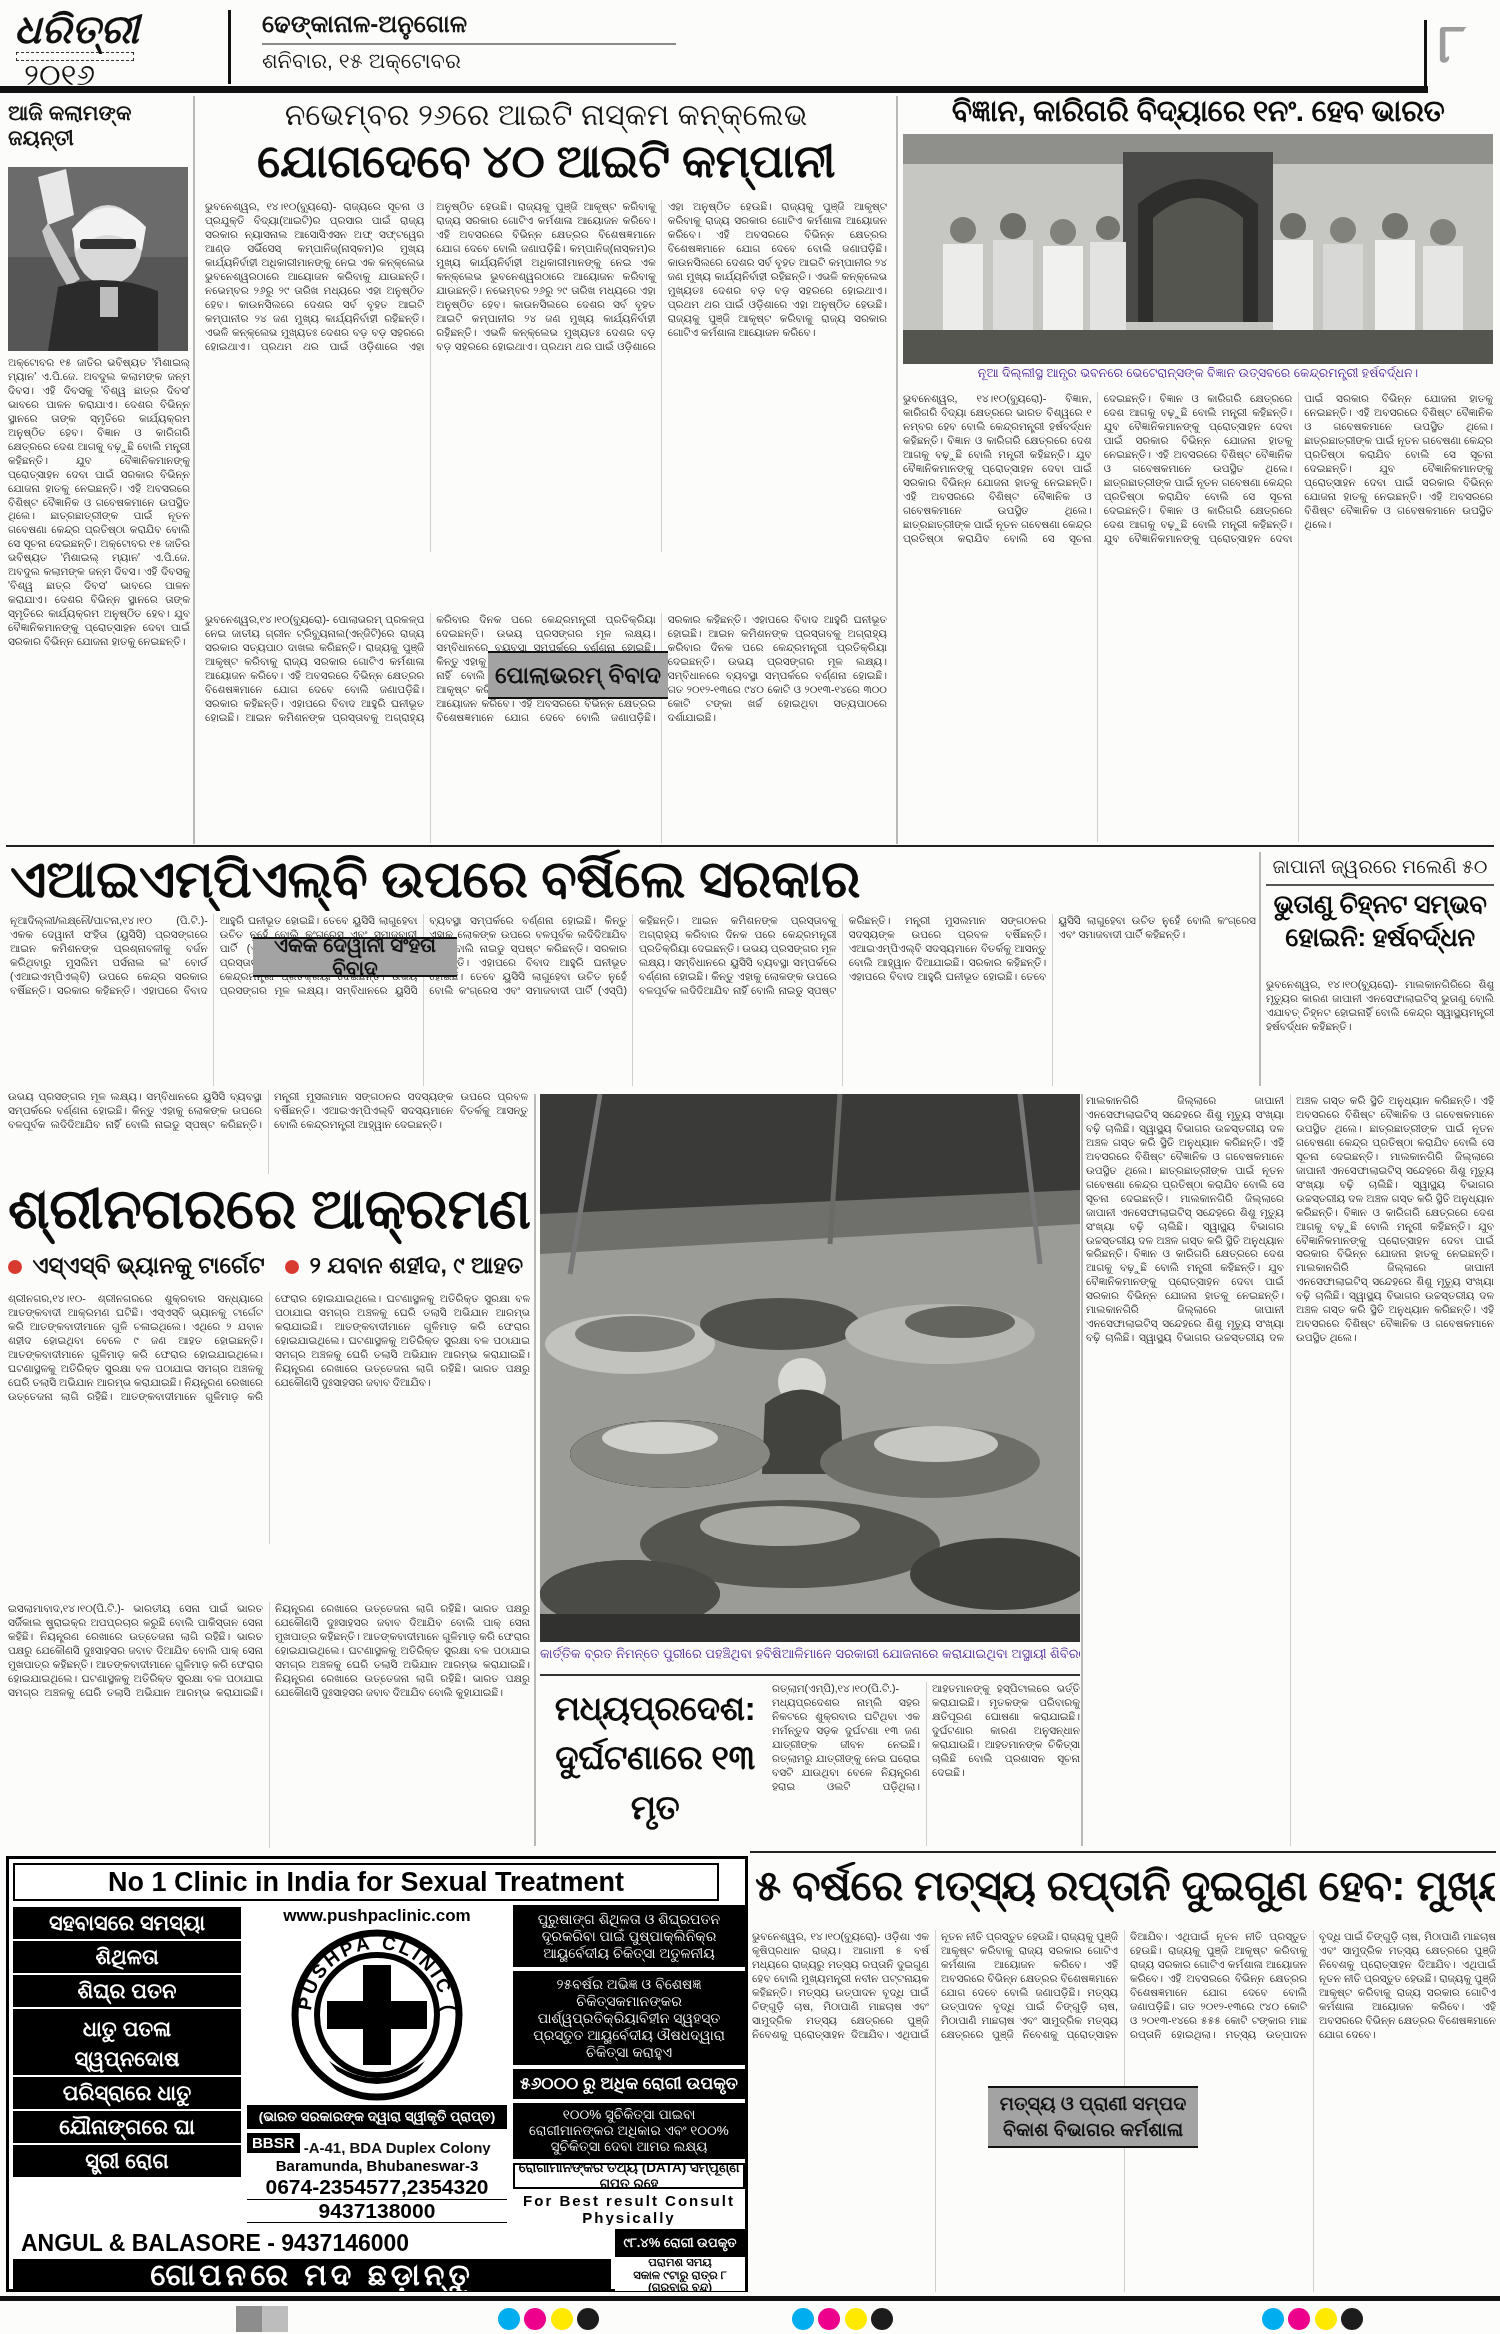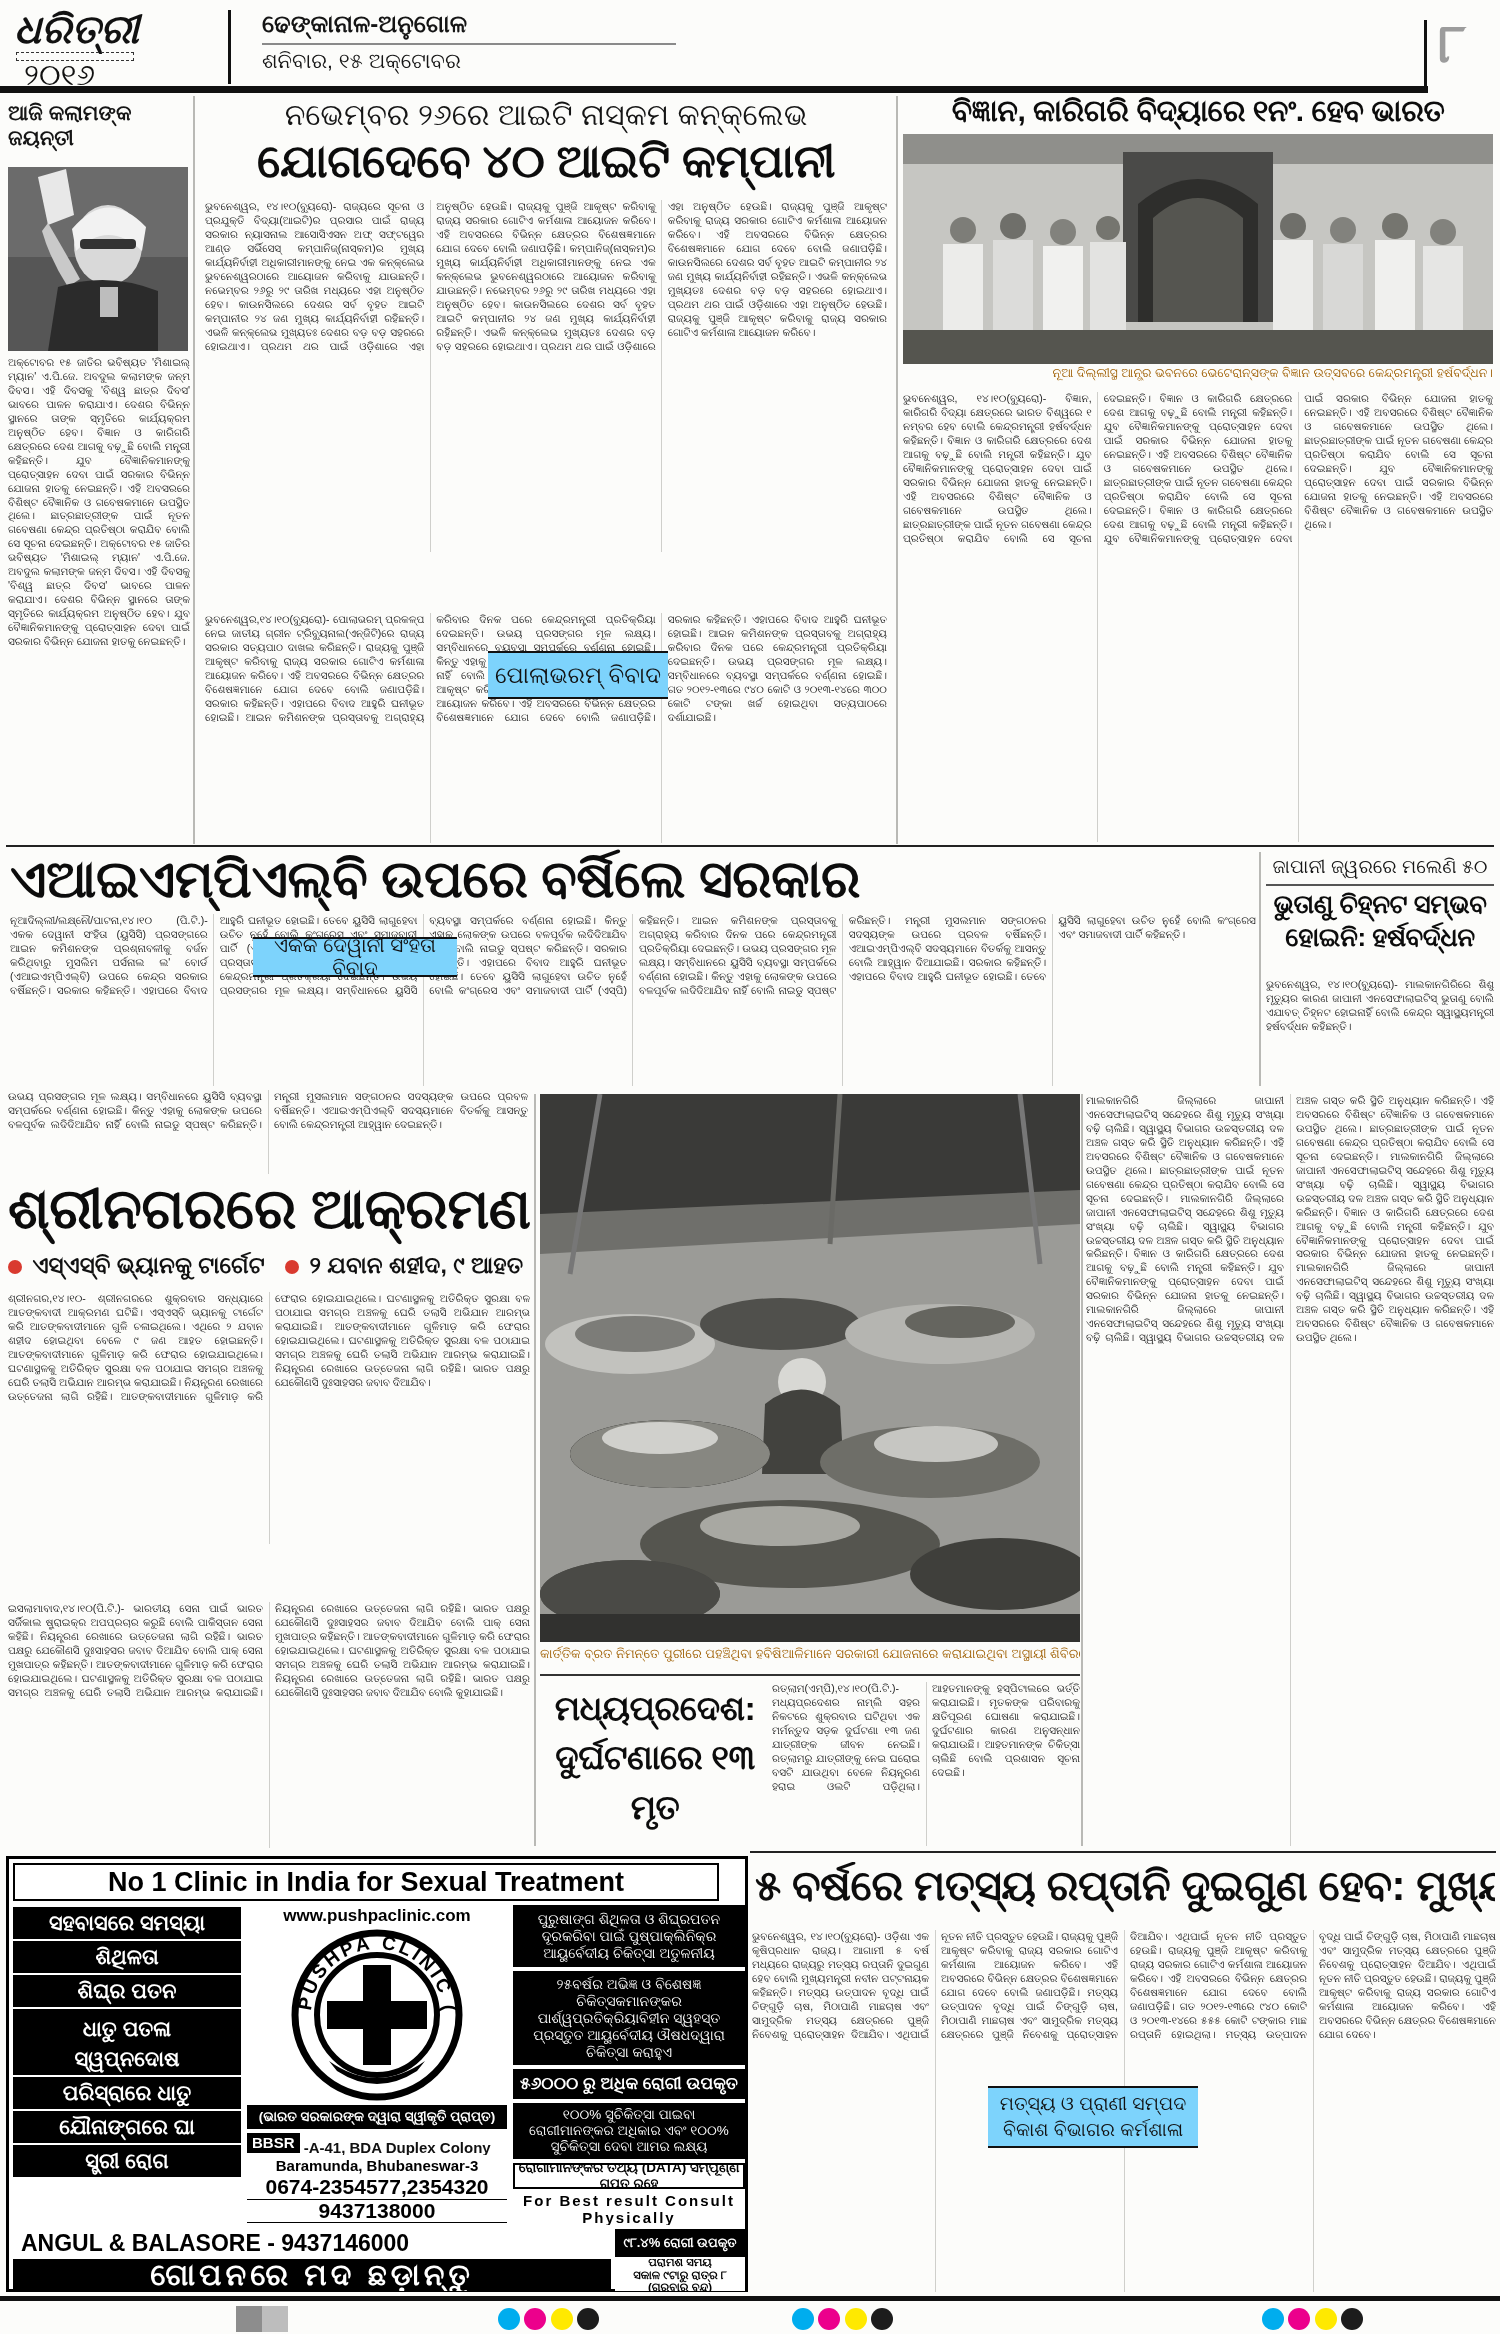--- a/index.html
+++ b/index.html
@@ -9,23 +9,23 @@
   .bt{font-size:10.5px;line-height:1.33;text-align:justify;color:#222;overflow:hidden;word-break:break-word;}
   .c2{column-count:2;column-gap:12px;column-rule:1px solid #cfcfcb;}
   .c3{column-count:3;column-gap:12px;column-rule:1px solid #cfcfcb;}
   .c4{column-count:4;column-gap:12px;column-rule:1px solid #cfcfcb;}
   .c6{column-count:6;column-gap:12px;column-rule:1px solid #cfcfcb;}
   .hl{font-weight:bold;color:#0c0c0c;overflow:hidden;white-space:nowrap;text-align:center;letter-spacing:-0.5px;}
   .hl-wrap{font-weight:bold;color:#0c0c0c;overflow:hidden;text-align:center;letter-spacing:-0.5px;}
   .kicker{color:#151515;overflow:hidden;white-space:nowrap;}
   .vrule{background:#b9b9b5;width:2px;}
   .hrule{background:#222;height:2px;}
-  .inset{background:#7dd3fc;border-top:2px solid #111;border-bottom:2px solid #111;
-         font-weight:normal;text-align:center;overflow:hidden;z-index:3;display:flex;flex-direction:column;justify-content:center;}
-  .caption{font-size:12.5px;text-align:right;color:#a16207;overflow:hidden;white-space:nowrap;}
+  .inset{background:#a3a3a3;border-top:2px solid #111;border-bottom:2px solid #111;
+         font-weight:bold;text-align:center;overflow:hidden;z-index:3;display:flex;flex-direction:column;justify-content:center;}
+  .caption{font-size:12.5px;text-align:center;color:#4c1d95;overflow:hidden;white-space:nowrap;}
   .photo{background:#9a9a96;overflow:hidden;}
   
   .ad-box{border:3px solid #000;background:#fff;}
   .ad-dark{background:#000;color:#fff;display:flex;align-items:center;justify-content:center;
            text-align:center;overflow:hidden;font-weight:bold;}
   .ad-light{background:#fff;color:#000;display:flex;align-items:center;justify-content:center;
             text-align:center;overflow:hidden;font-weight:bold;}
   .dot{border-radius:50%;width:22px;height:22px;display:inline-block;}
   .regsq{width:26px;height:26px;display:inline-block;}
 </style>

